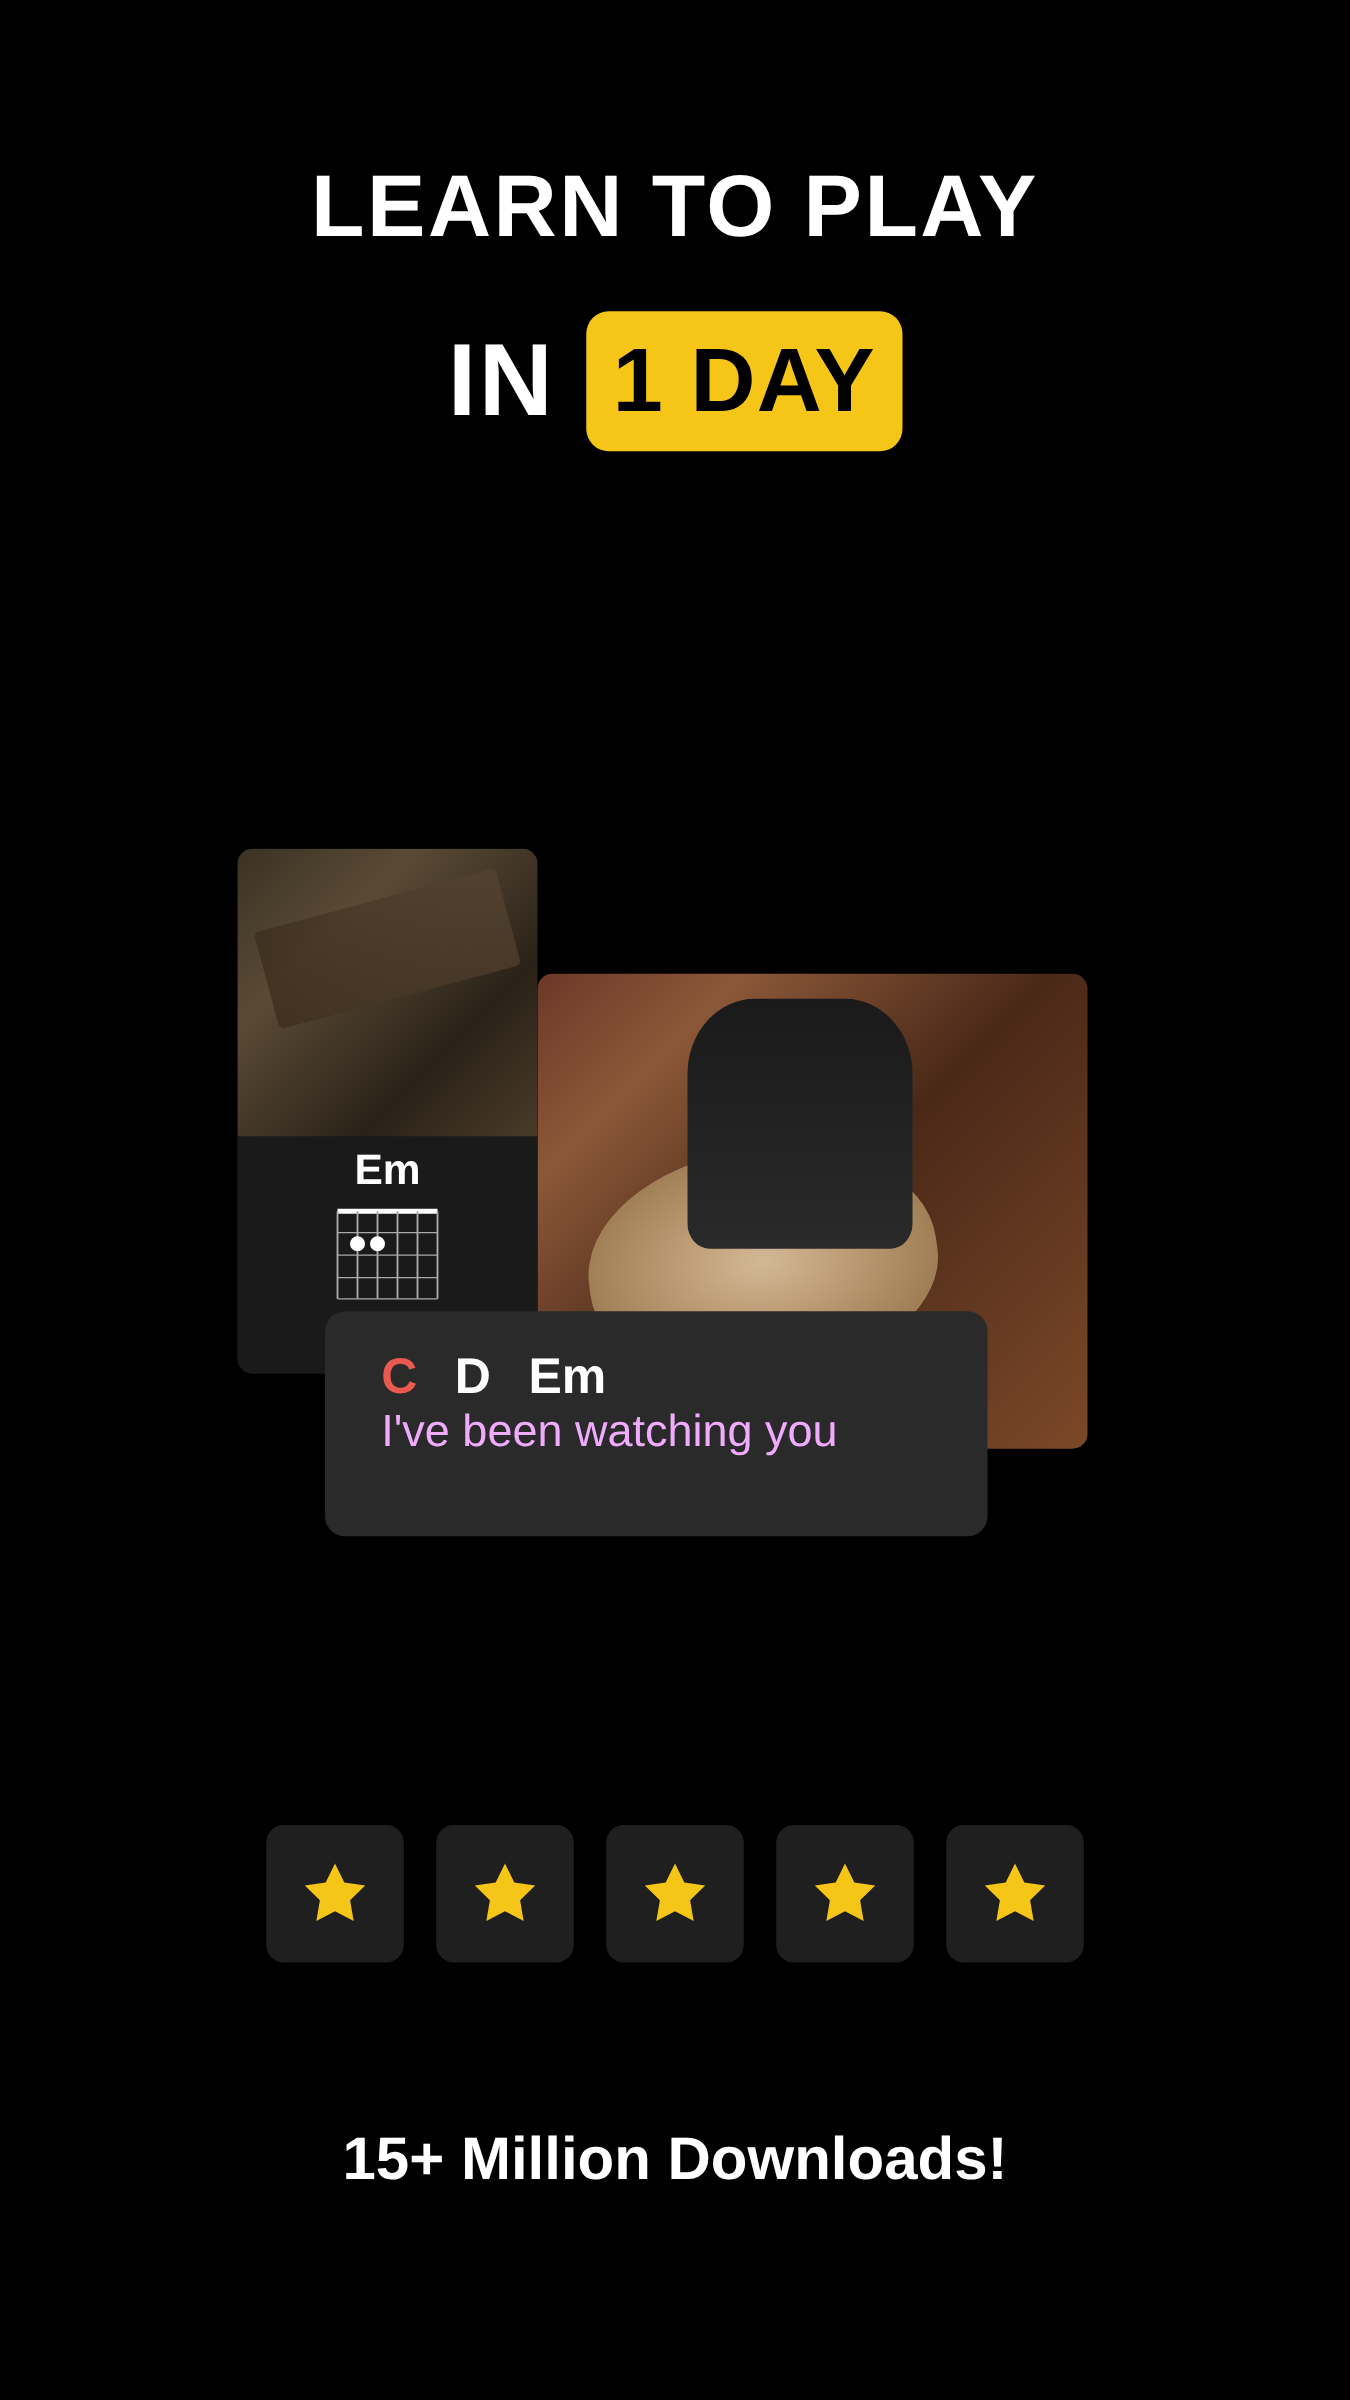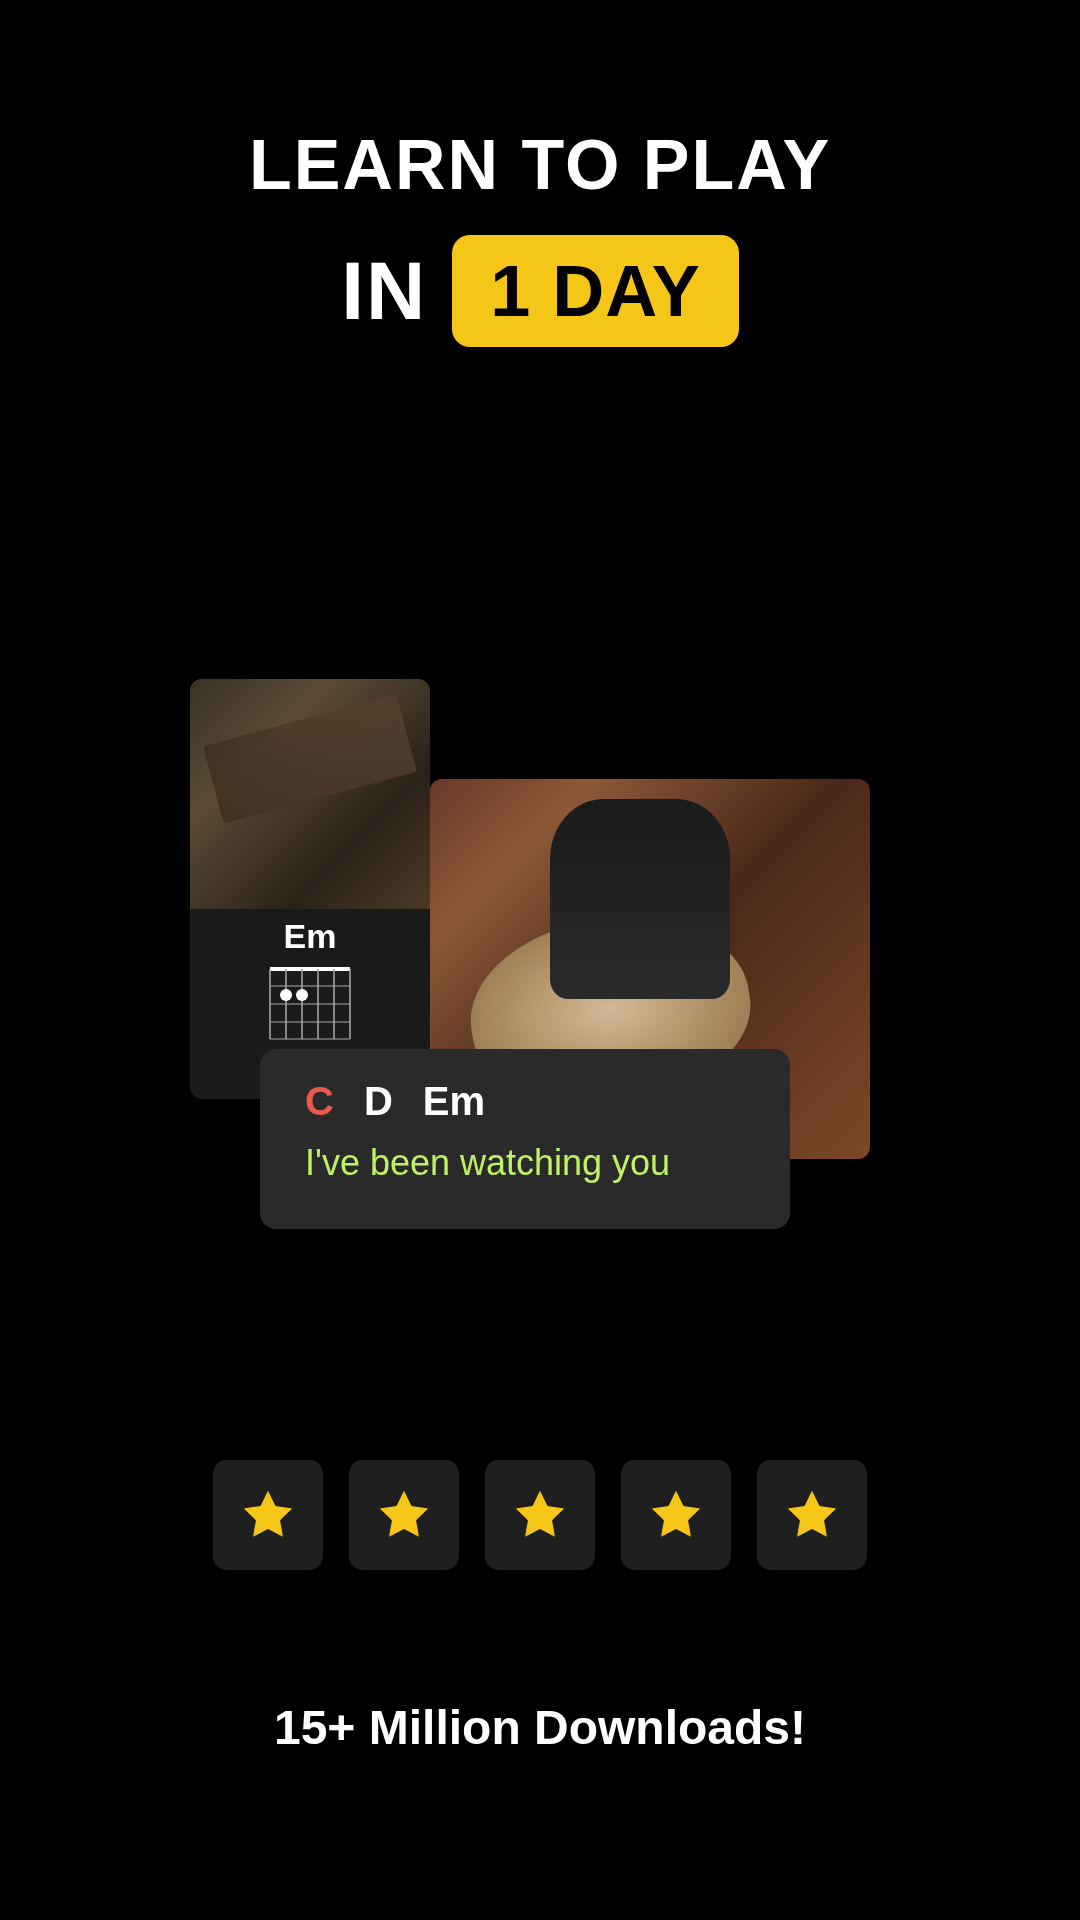--- a/index.html
+++ b/index.html
@@ -25,34 +25,34 @@
     
     .header-line1 {
       font-size: 70px;
       font-weight: 900;
       letter-spacing: 2px;
       text-transform: uppercase;
       line-height: 1;
     }
     
     .header-line2 {
-      margin-top: 35px;
+      margin-top: 49px;
       font-size: 82px;
       font-weight: 900;
       letter-spacing: 2px;
       text-transform: uppercase;
       display: inline-flex;
       align-items: center;
       gap: 25px;
     }
     
     .badge {
       background: #f5c518;
       color: #000000;
-      padding: 15px 38px;
+      padding: 15px 21px;
       border-radius: 18px;
       font-size: 72px;
       font-weight: 900;
       letter-spacing: 1px;
     }
     
     .preview-area {
       position: absolute;
       top: 679px;
       left: 50%;
@@ -161,23 +161,22 @@
     
     .chord-c {
       color: #e85a4f;
     }
     
     .chord-other {
       color: #ffffff;
     }
     
     .lyrics-text {
-      color: #bef264;
+      color: #f0abfc;
       font-size: 36px;
-      margin-top: 18px;
       font-weight: 400;
     }
     
     .stars-row {
       position: absolute;
       top: 1460px;
       left: 50%;
       transform: translateX(-50%);
       display: flex;
       gap: 26px;

